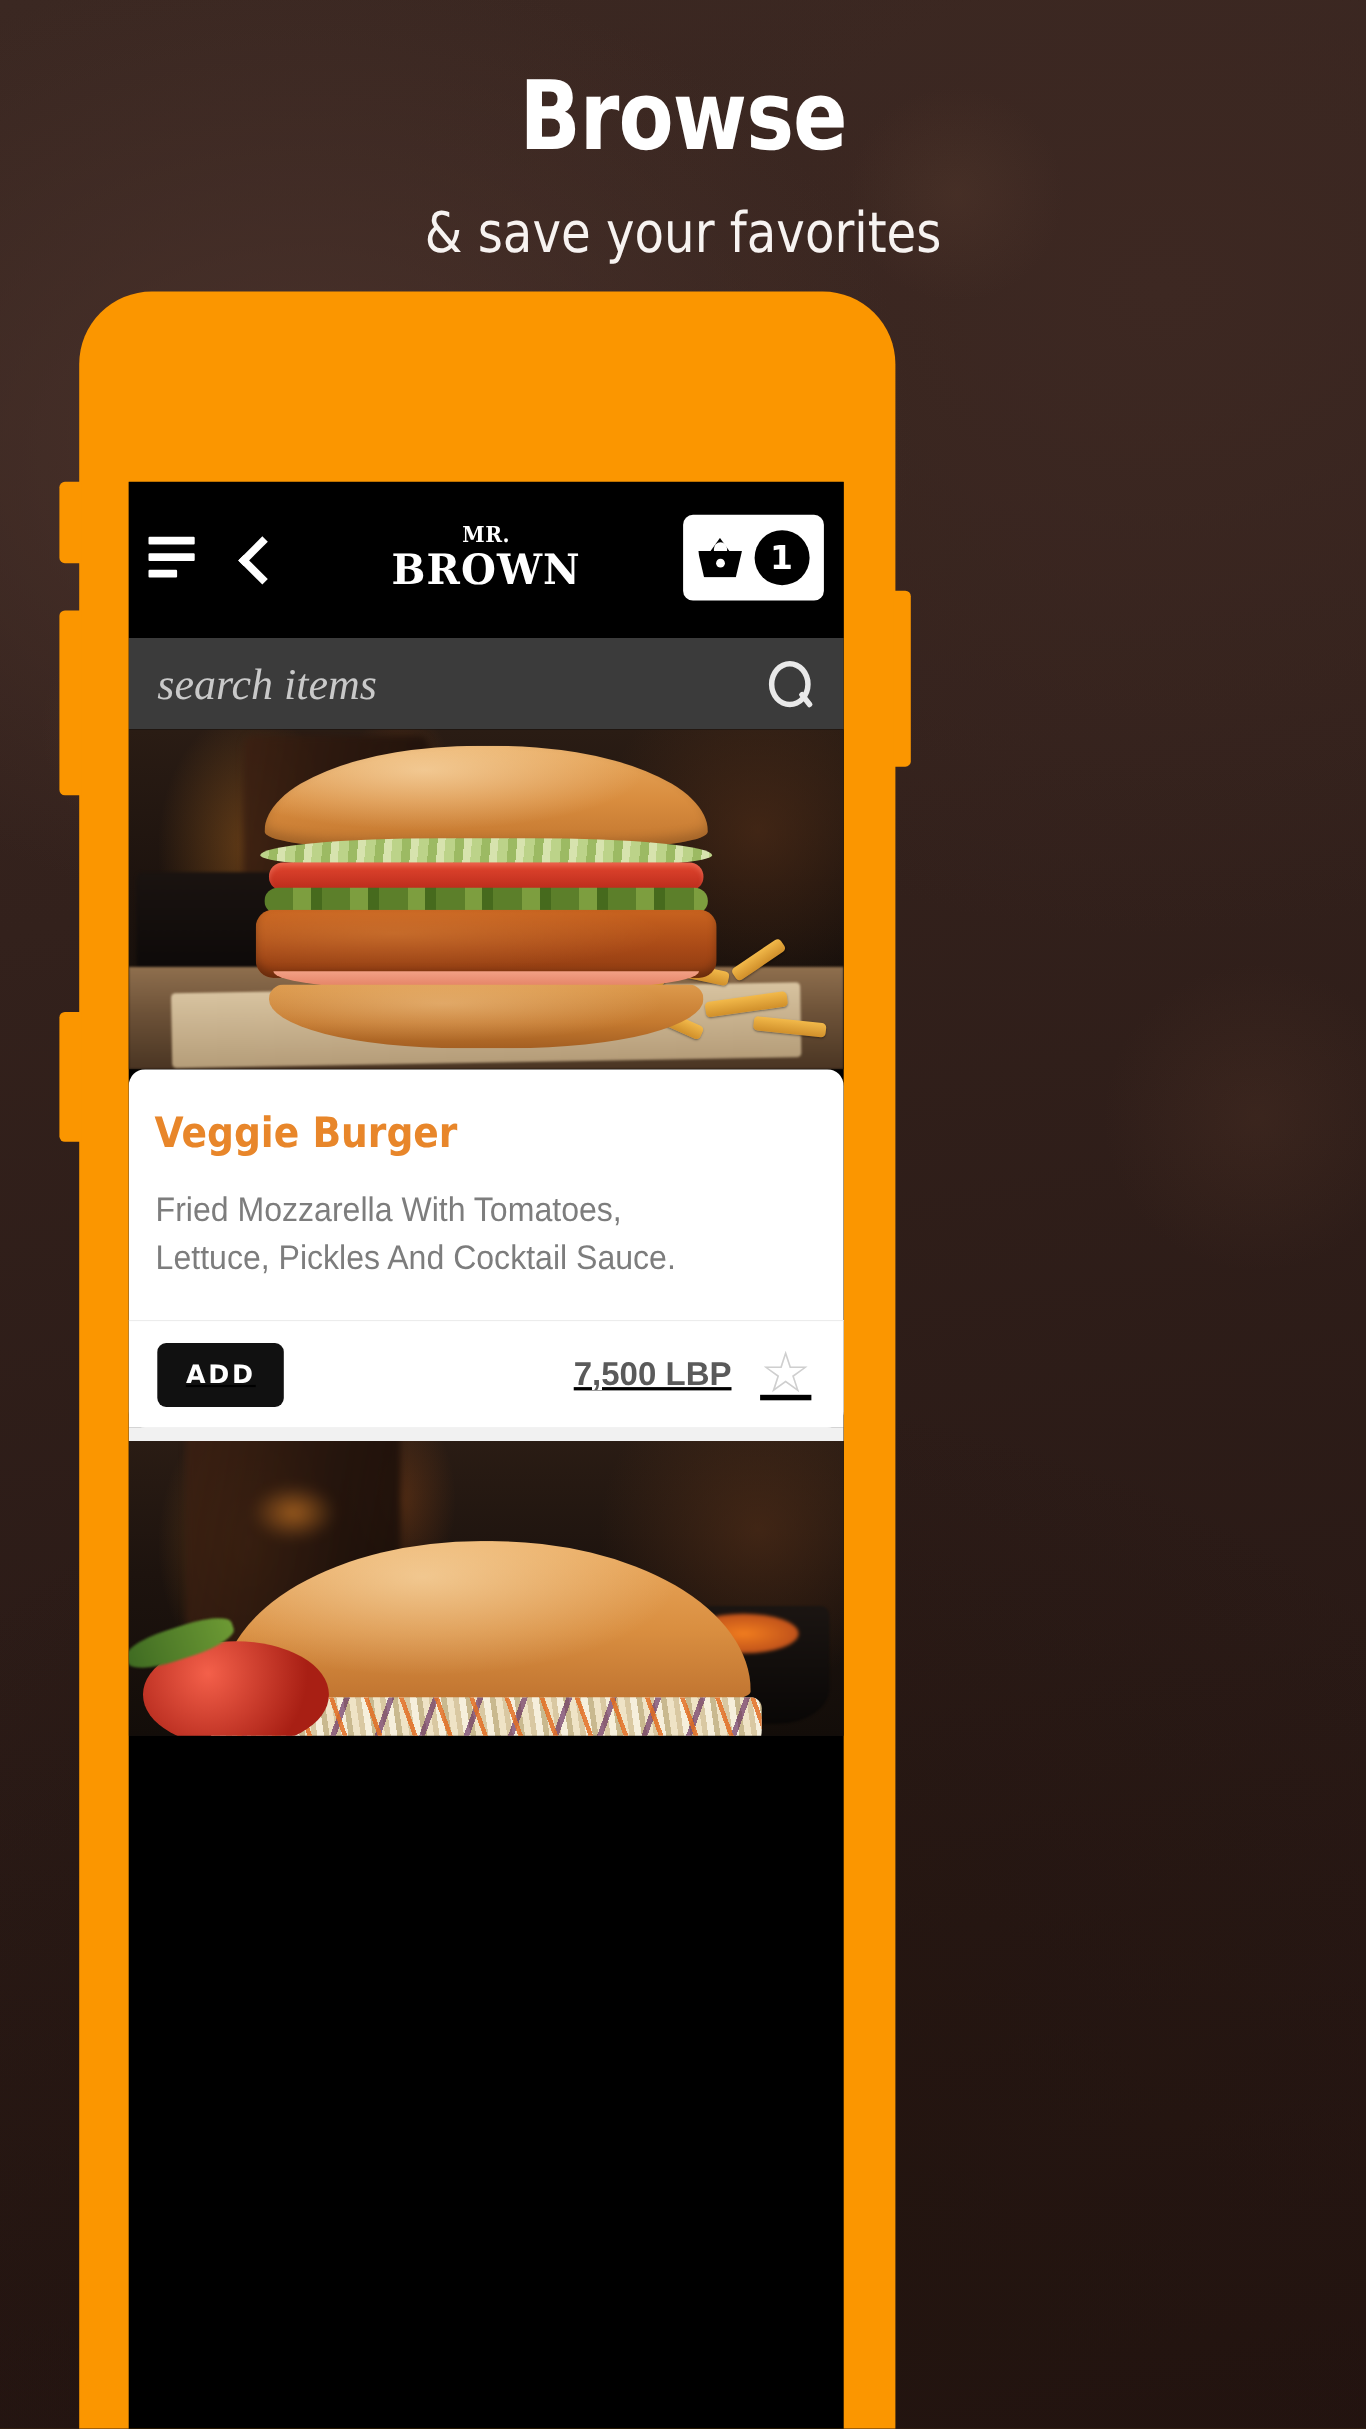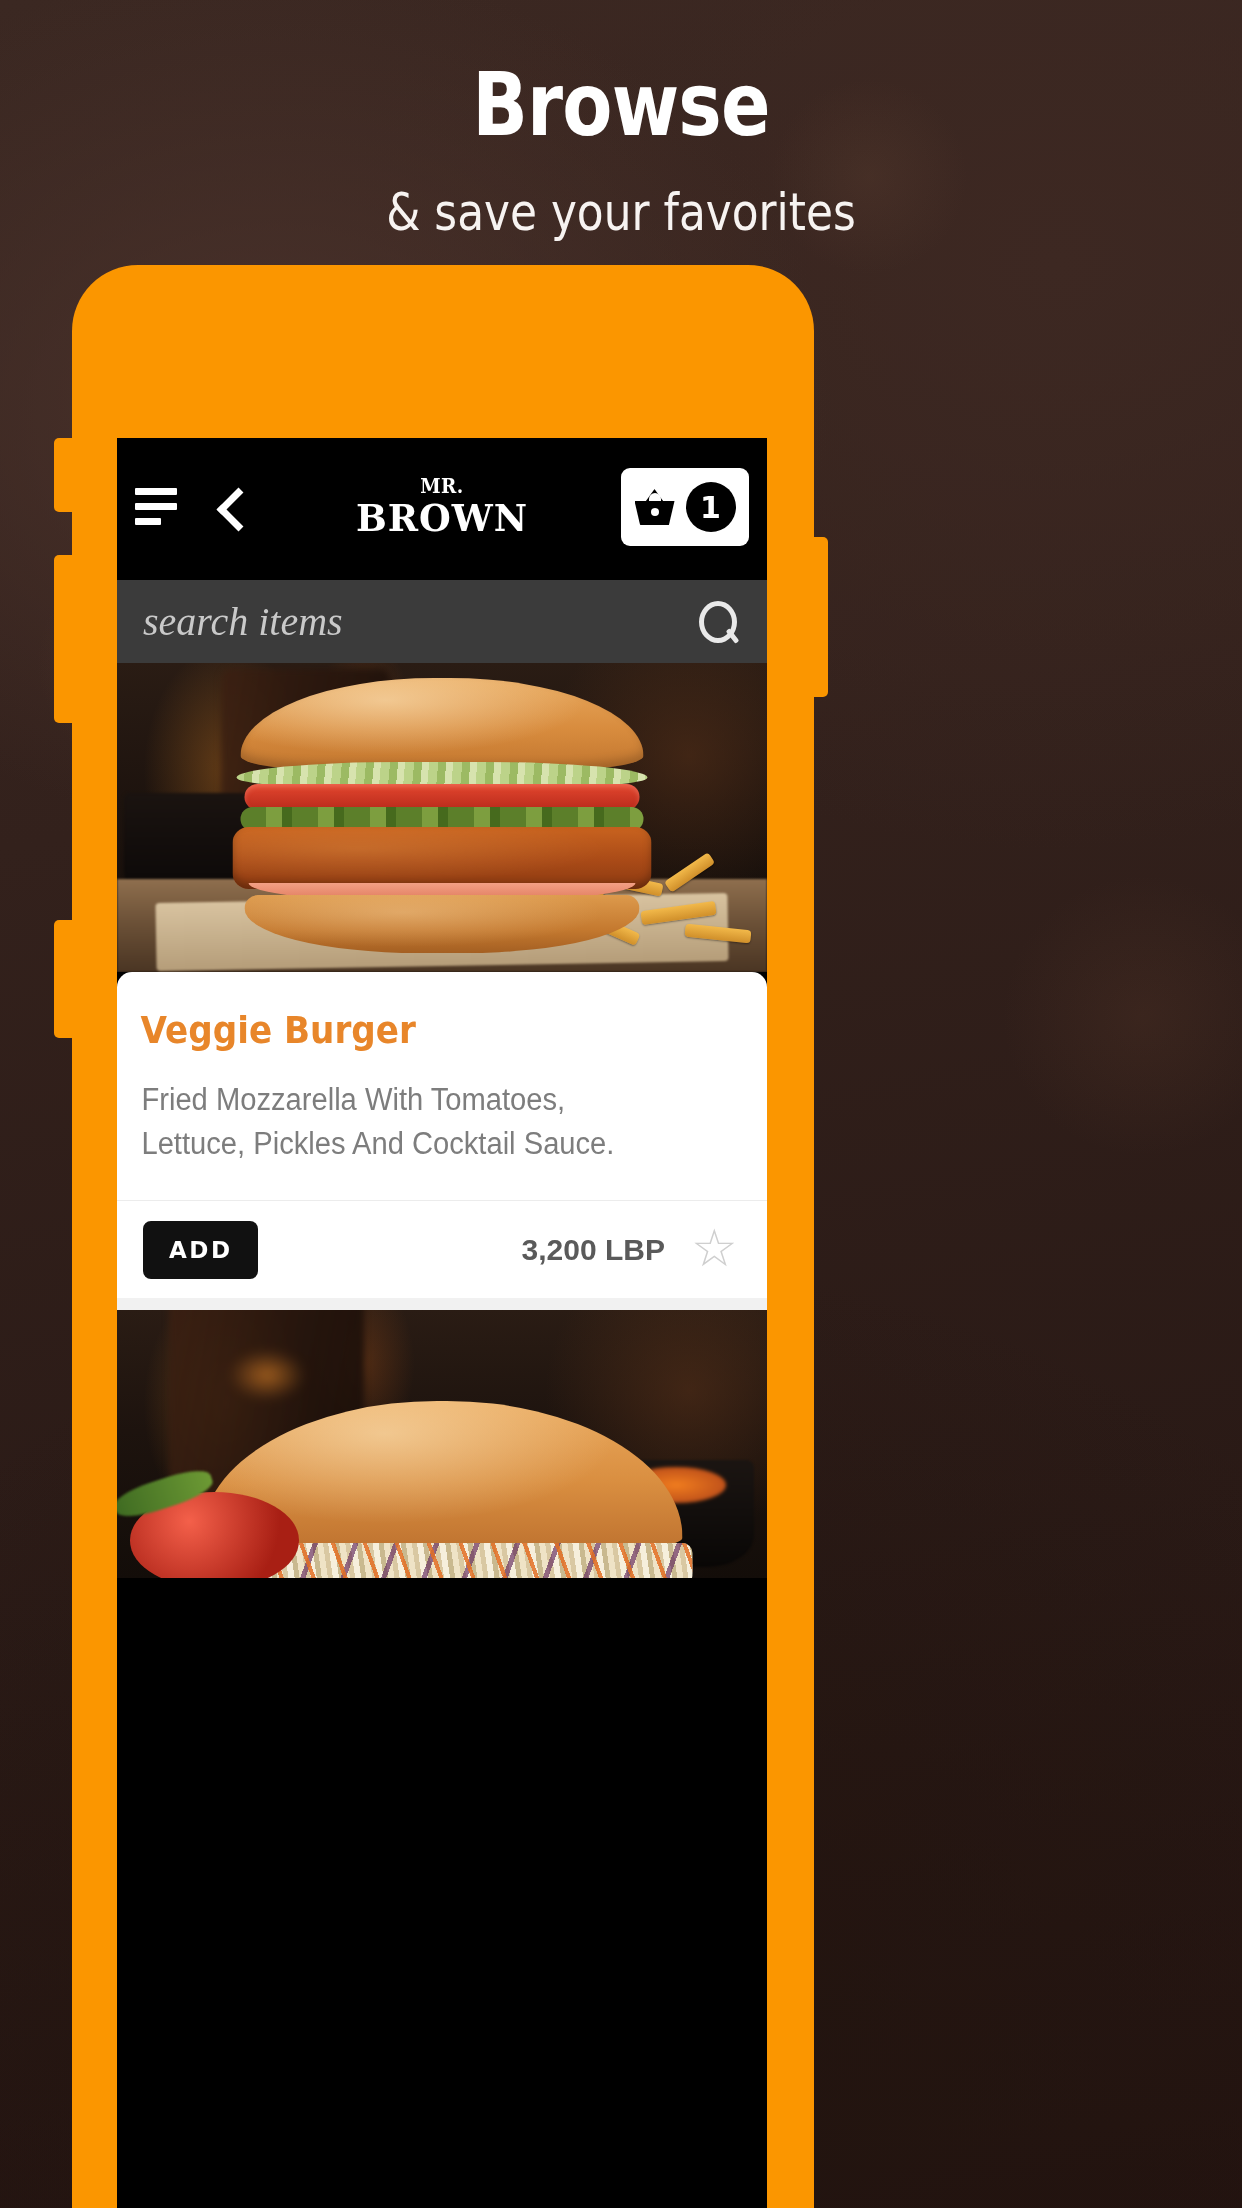--- a/index.html
+++ b/index.html
@@ -328,20 +328,21 @@
   .card-desc{
     font-family:"Liberation Sans", sans-serif;
     font-weight:400; font-size:31px; line-height:1.42; color:#7d7d7d;
     padding:26px 56px 34px 26px;
     transform:scaleX(.94); transform-origin:left center;
   }
   .card-actions{
     border-top:1px solid #ececec;
     height:98px; display:flex; align-items:center; padding:0 26px;
     background:#fff;
+    text-decoration:underline;
   }
   .btn-add{
     background:#111; color:#fff; border:none;
     font-family:"DejaVu Sans", sans-serif;
     font-weight:700; font-size:23px; letter-spacing:2.5px;
     padding:16px 26px; border-radius:8px; cursor:pointer;
   }
   .btn-customize{
     background:#fff; color:#1a1a1a;
     border:2px solid #1a1a1a; border-top-color:transparent;
@@ -440,21 +441,21 @@
         <div class="sauce"></div>
         <div class="bun-bot"></div>
       </div>
     </div>
 
     <div class="card">
       <div class="card-title">Veggie Burger</div>
       <div class="card-desc">Fried Mozzarella With Tomatoes, Lettuce, Pickles And Cocktail Sauce.</div>
       <div class="card-actions">
         <button class="btn-add">ADD</button>
-        <div class="price">3,200 LBP</div>
+        <div class="price">7,500 LBP</div>
         <div class="star">☆</div>
       </div>
     </div>
     <div class="card-gap"></div>
 
     <div class="photo photo-2">
       <div class="bg-scene"></div>
       <div class="glass" style="left:8%; top:-6%; width:30%; height:74%;"></div>
       <div class="side-pot"></div>
       <div class="burger2">

